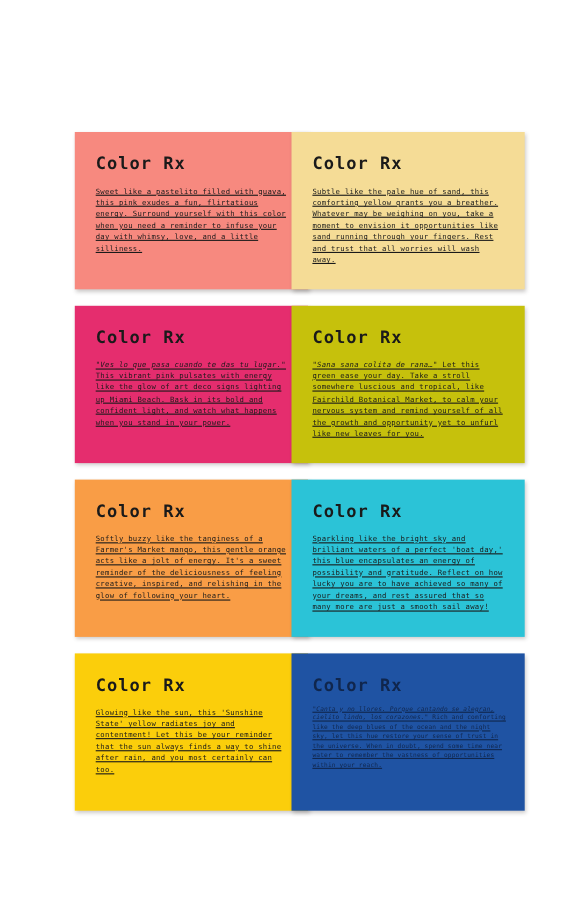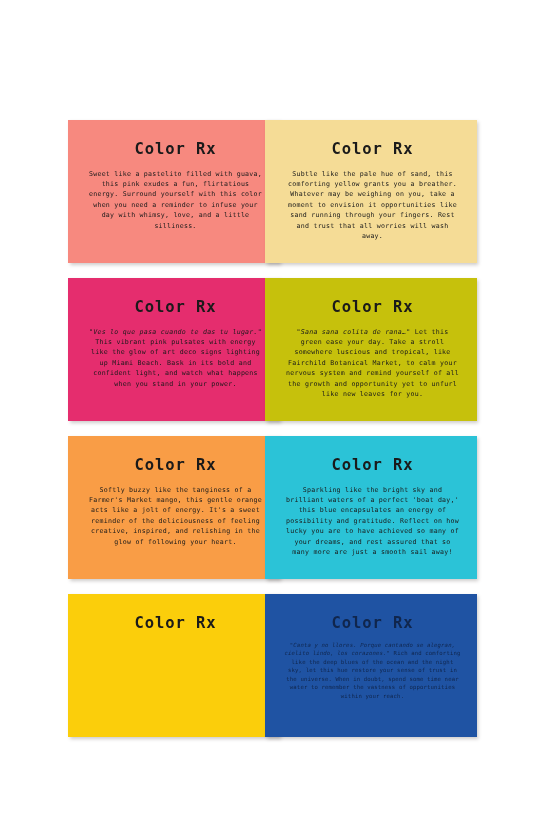--- a/index.html
+++ b/index.html
@@ -32,40 +32,40 @@
   }
 
   .card {
     position: relative;
     width: 212px;
     height: 143px;
     box-sizing: border-box;
     padding: 22px 16px 10px 19px;
     overflow: hidden;
     box-shadow: 1.5px 2px 3.5px rgba(60, 55, 50, 0.26);
-    text-align: center;
   }
 
   .card-title {
     font-family: "DejaVu Sans Mono", "Liberation Mono", monospace;
     font-weight: bold;
     font-size: 15.5px;
     letter-spacing: 0.9px;
     line-height: 1;
     margin: 0 0 11px 0;
     white-space: nowrap;
   }
 
   .card-body {
     font-family: "DejaVu Sans Mono", "Liberation Mono", monospace;
     font-size: 6.6px;
     line-height: 10.4px;
     letter-spacing: 0.25px;
     margin: 0;
     white-space: pre-line;
+    text-decoration: underline;
   }
 
   .card-body .lead {
     font-style: italic;
   }
 
   
   .card.dense .card-body {
     font-size: 5.6px;
     line-height: 8.6px;
@@ -98,18 +98,19 @@
     <div class="card" style="background: rgb(249, 157, 70); color: rgb(26, 26, 26);">
       <div class="card-title">Color Rx</div>
       <p class="card-body"><span>Softly buzzy like the tanginess of a Farmer's Market mango, this gentle orange acts like a jolt of energy. It's a sweet reminder of the deliciousness of feeling creative, inspired, and relishing in the glow of following your heart.</span></p>
     </div>
     <div class="card" style="background: rgb(43, 195, 215); color: rgb(26, 26, 26);">
       <div class="card-title">Color Rx</div>
       <p class="card-body"><span>Sparkling like the bright sky and brilliant waters of a perfect 'boat day,' this blue encapsulates an energy of possibility and gratitude. Reflect on how lucky you are to have achieved so many of your dreams, and rest assured that so many more are just a smooth sail away!</span></p>
     </div>
     <div class="card" style="background: rgb(251, 206, 11); color: rgb(26, 26, 26);">
       <div class="card-title">Color Rx</div>
+      <p class="card-body"><span>Glowing like the sun, this 'Sunshine State' yellow radiates joy and contentment! Let this be your reminder that the sun always finds a way to shine after rain, and you most certainly can too.</span></p>
     </div>
     <div class="card dense" style="background: rgb(31, 83, 163); color: rgb(16, 38, 77);">
       <div class="card-title">Color Rx</div>
       <p class="card-body"><span class="lead">"Canta y no llores. Porque cantando se alegran, cielito lindo, los corazones."</span><span> Rich and comforting like the deep blues of the ocean and the night sky, let this hue restore your sense of trust in the universe. When in doubt, spend some time near water to remember the vastness of opportunities within your reach.</span></p>
     </div>
   </div>
 
 </body></html>

